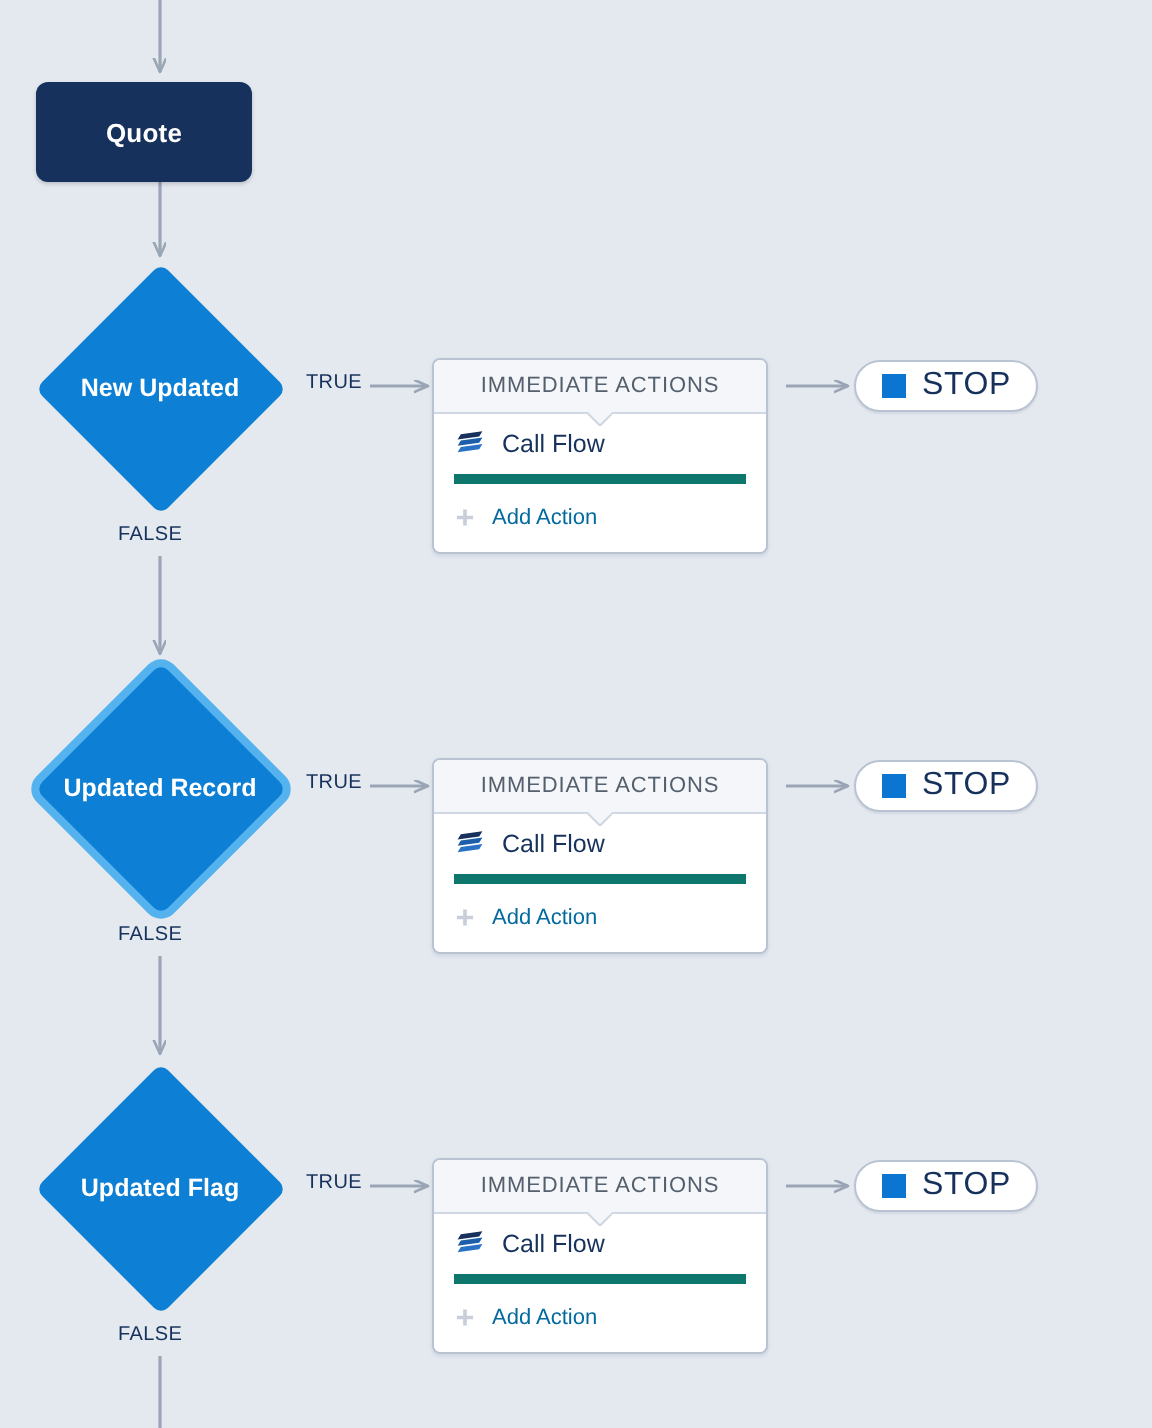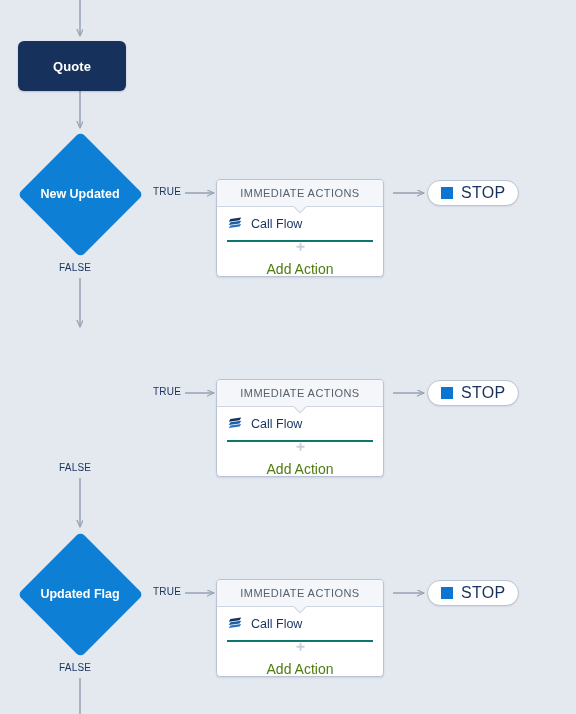--- a/index.html
+++ b/index.html
@@ -110,25 +110,25 @@
     background: #f4f6f9;
     border-right: 1px solid #cfd7e2;
     border-bottom: 1px solid #cfd7e2;
     transform: rotate(45deg);
   }
   .action-card-body { padding: 0 10px; }
   .action-row {
     height: 35px;
     display: flex; align-items: center;
     gap: 8px;
-    border-bottom: 2px solid #0f766e;
+    border-bottom: 5px solid #0f766e;
   }
   .action-row:last-child { border-bottom: none; }
   .action-row.action-item { color: #16325c; font-size: 12.5px; }
-  .action-row.add-action { color: #4d7c0f; font-size: 14px; height: 34px; flex-direction: column; }
+  .action-row.add-action { color: #0369a1; font-size: 11px; height: 34px; }
   .flow-icon { width: 16px; height: 16px; flex: 0 0 16px; display: block; }
   .plus-icon { width: 11px; height: 11px; flex: 0 0 11px; display: block; }
 
   
   .stop-node {
     position: absolute;
     height: 26px;
     padding: 0 13px;
     background: #ffffff;
     border: 1px solid #b9c3d1;
@@ -213,20 +213,24 @@
         <span>Add Action</span>
       </div>
     </div>
   </div>
 
   <div class="stop-node" style="left:427px; top:180px;">
     <span class="stop-swatch"></span>
     <span class="stop-label">STOP</span>
   </div>
 
+  <div class="diamond-wrap selected" style="left:17px; top:331px;">
+    <div class="diamond-shape"></div>
+    <div class="diamond-label">Updated Record</div>
+  </div>
   <div class="branch-label" style="left:153px; top:386px;">TRUE</div>
   <div class="branch-label" style="left:59px; top:462px;">FALSE</div>
 
   <div class="action-card" style="left:216px; top:379px;">
     <div class="action-card-header">
       <span>IMMEDIATE ACTIONS</span>
       <span class="header-notch"></span>
     </div>
     <div class="action-card-body">
       <div class="action-row action-item">

